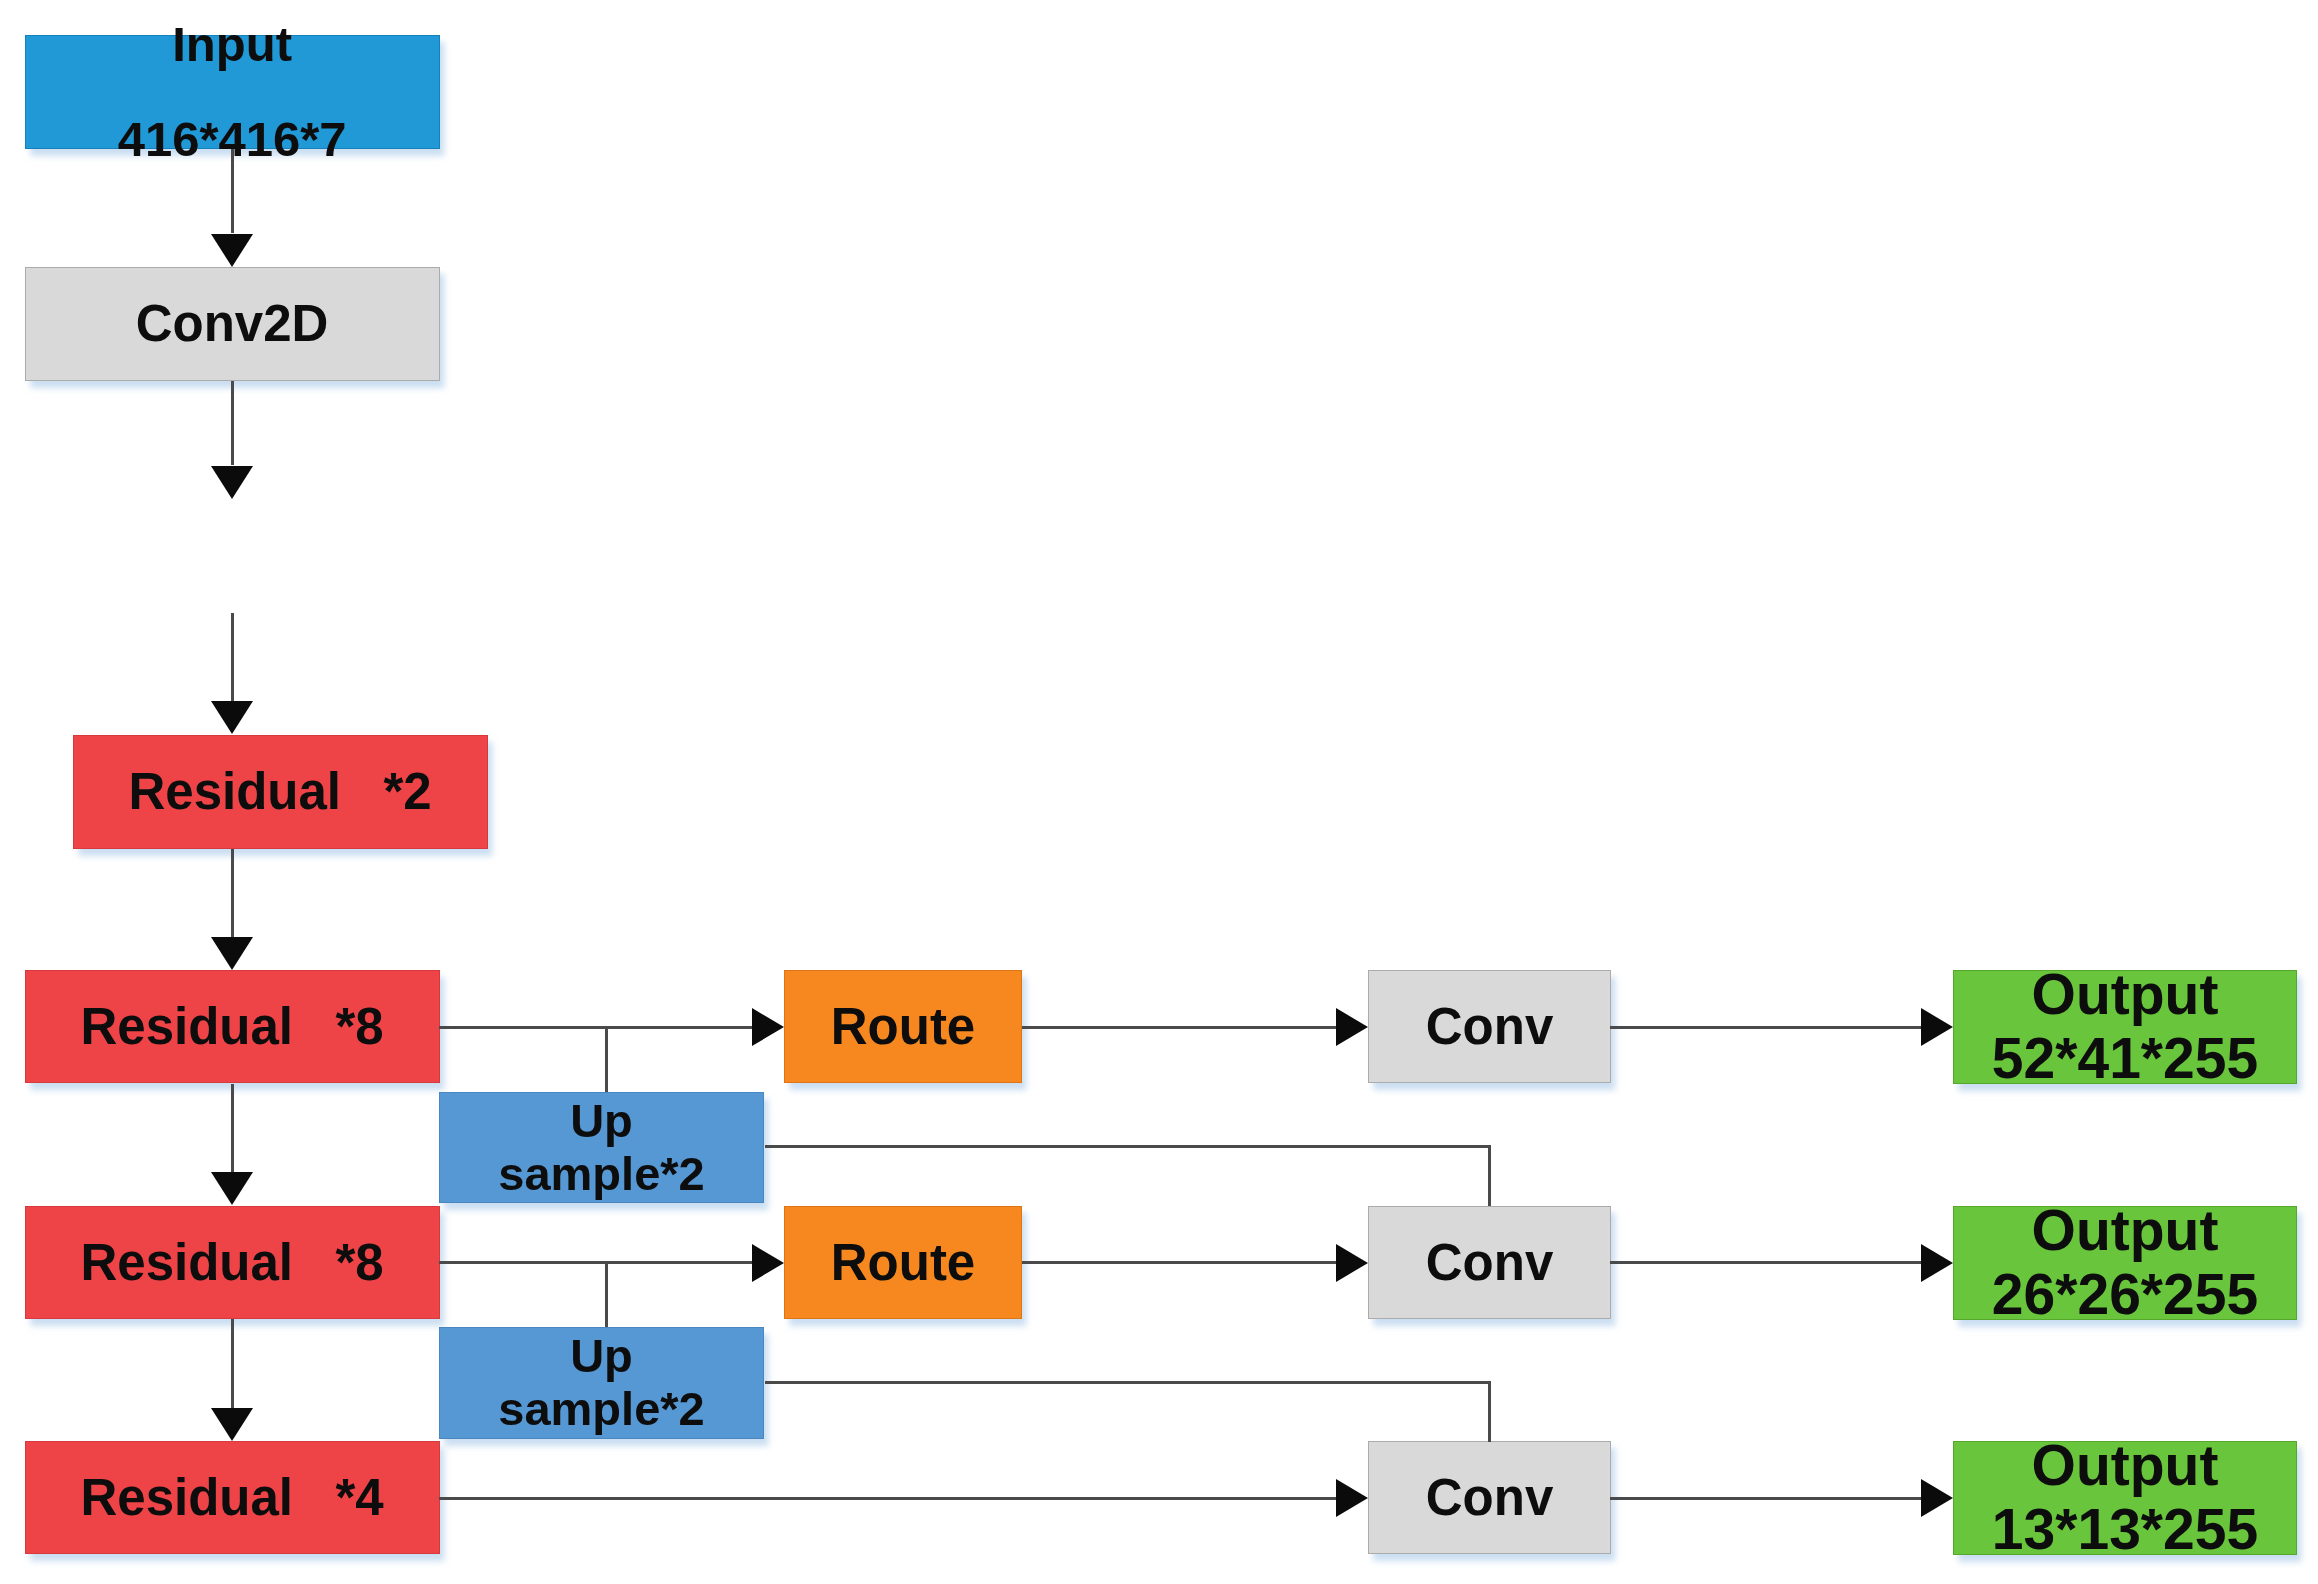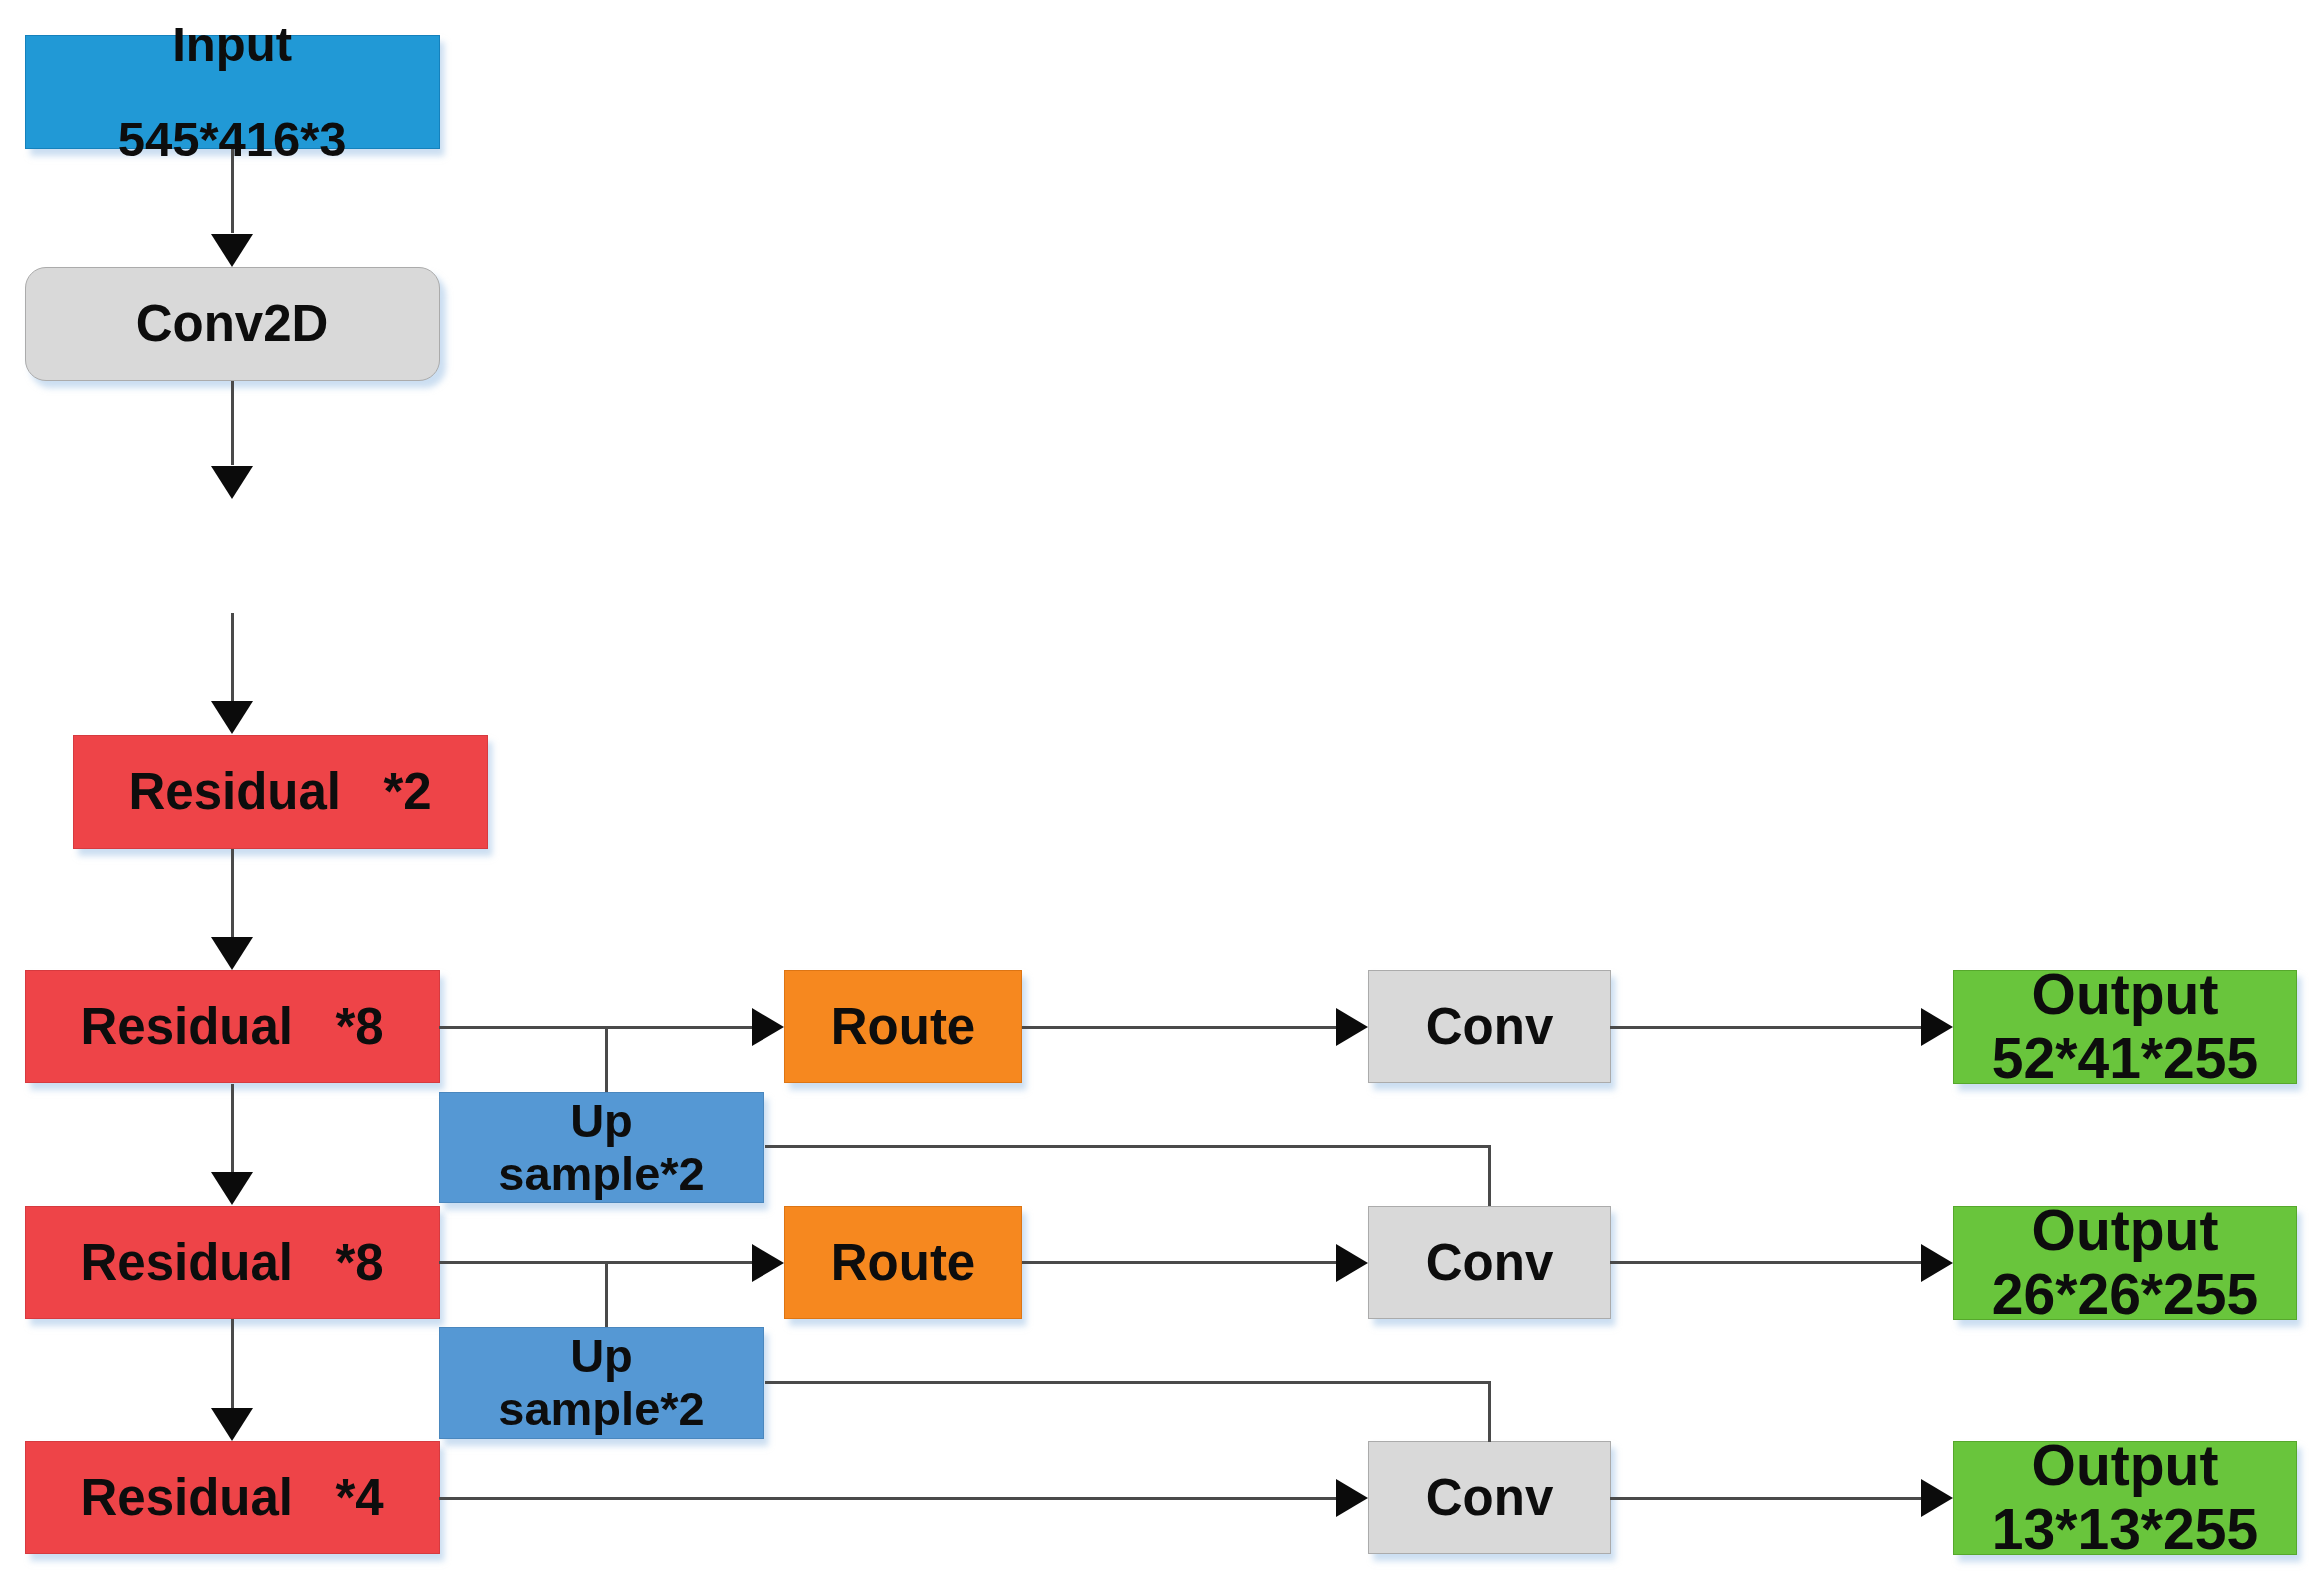--- a/index.html
+++ b/index.html
@@ -25,21 +25,21 @@
   .b-input{background:var(--input-blue);border:1.8px solid #1581BC;font-size:49px;}
   .b-conv2d{background:var(--conv-gray);border:1.8px solid #ABABAB;font-size:51px;}
   .b-res{background:var(--residual-red);border:1.8px solid #D63A3F;font-size:51px;}
   .b-up{background:var(--upsample-blue);border:1.8px solid #4A87BE;font-size:47px;justify-content:center;}
   .b-route{background:var(--route-orange);border:1.8px solid #DD7514;font-size:51px;}
   .b-conv{background:var(--conv-gray);border:1.8px solid #ABABAB;font-size:51px;}
   .b-out{background:var(--output-green);border:1.8px solid #56A82C;font-size:57px;}
 
   
   .pos-input {left:24.6px;top:35px;  width:415px;height:114px;gap:40px;}
-  .pos-conv2d{left:24.6px;top:267px; width:415px;height:114px;border-radius:21px;}
+  .pos-conv2d{left:24.6px;top:267px; width:415px;height:114px;}
   .pos-res1  {left:24.6px;top:499px; width:415px;height:114px;}
   .pos-res2  {left:24.6px;top:735px; width:415px;height:114px;margin-left:48px;}
   .pos-res8a {left:24.6px;top:970px;width:415px;height:113px;}
   .pos-res8b {left:24.6px;top:1206px;width:415px;height:113px;}
   .pos-res4  {left:24.6px;top:1441px;width:415px;height:113px;text-align:right;}
   
   .pos-up1{left:439px;top:1092px;width:325px;height:111px;}
   .pos-up2{left:439px;top:1327px;width:325px;height:112px;}
   
   .pos-route1{left:784px;top:970px;width:238px;height:113px;}
@@ -60,21 +60,21 @@
   .ah-d{position:absolute;width:0;height:0;border-left:21px solid transparent;
         border-right:21px solid transparent;border-top:33px solid var(--arrowhead-black);}
 </style>
 </head>
 <body>
 
 <div id="diagram">
 
   <div class="box b-input pos-input">
     <div class="l">Input</div>
-    <div class="l">545*416*3</div>
+    <div class="l">416*416*7</div>
   </div>
 
   <div class="box b-conv2d pos-conv2d">
     <div class="l">Conv2D</div>
   </div>
 
 
   <div class="box b-res pos-res2">
     <div class="l">Residual   *2</div>
   </div>

